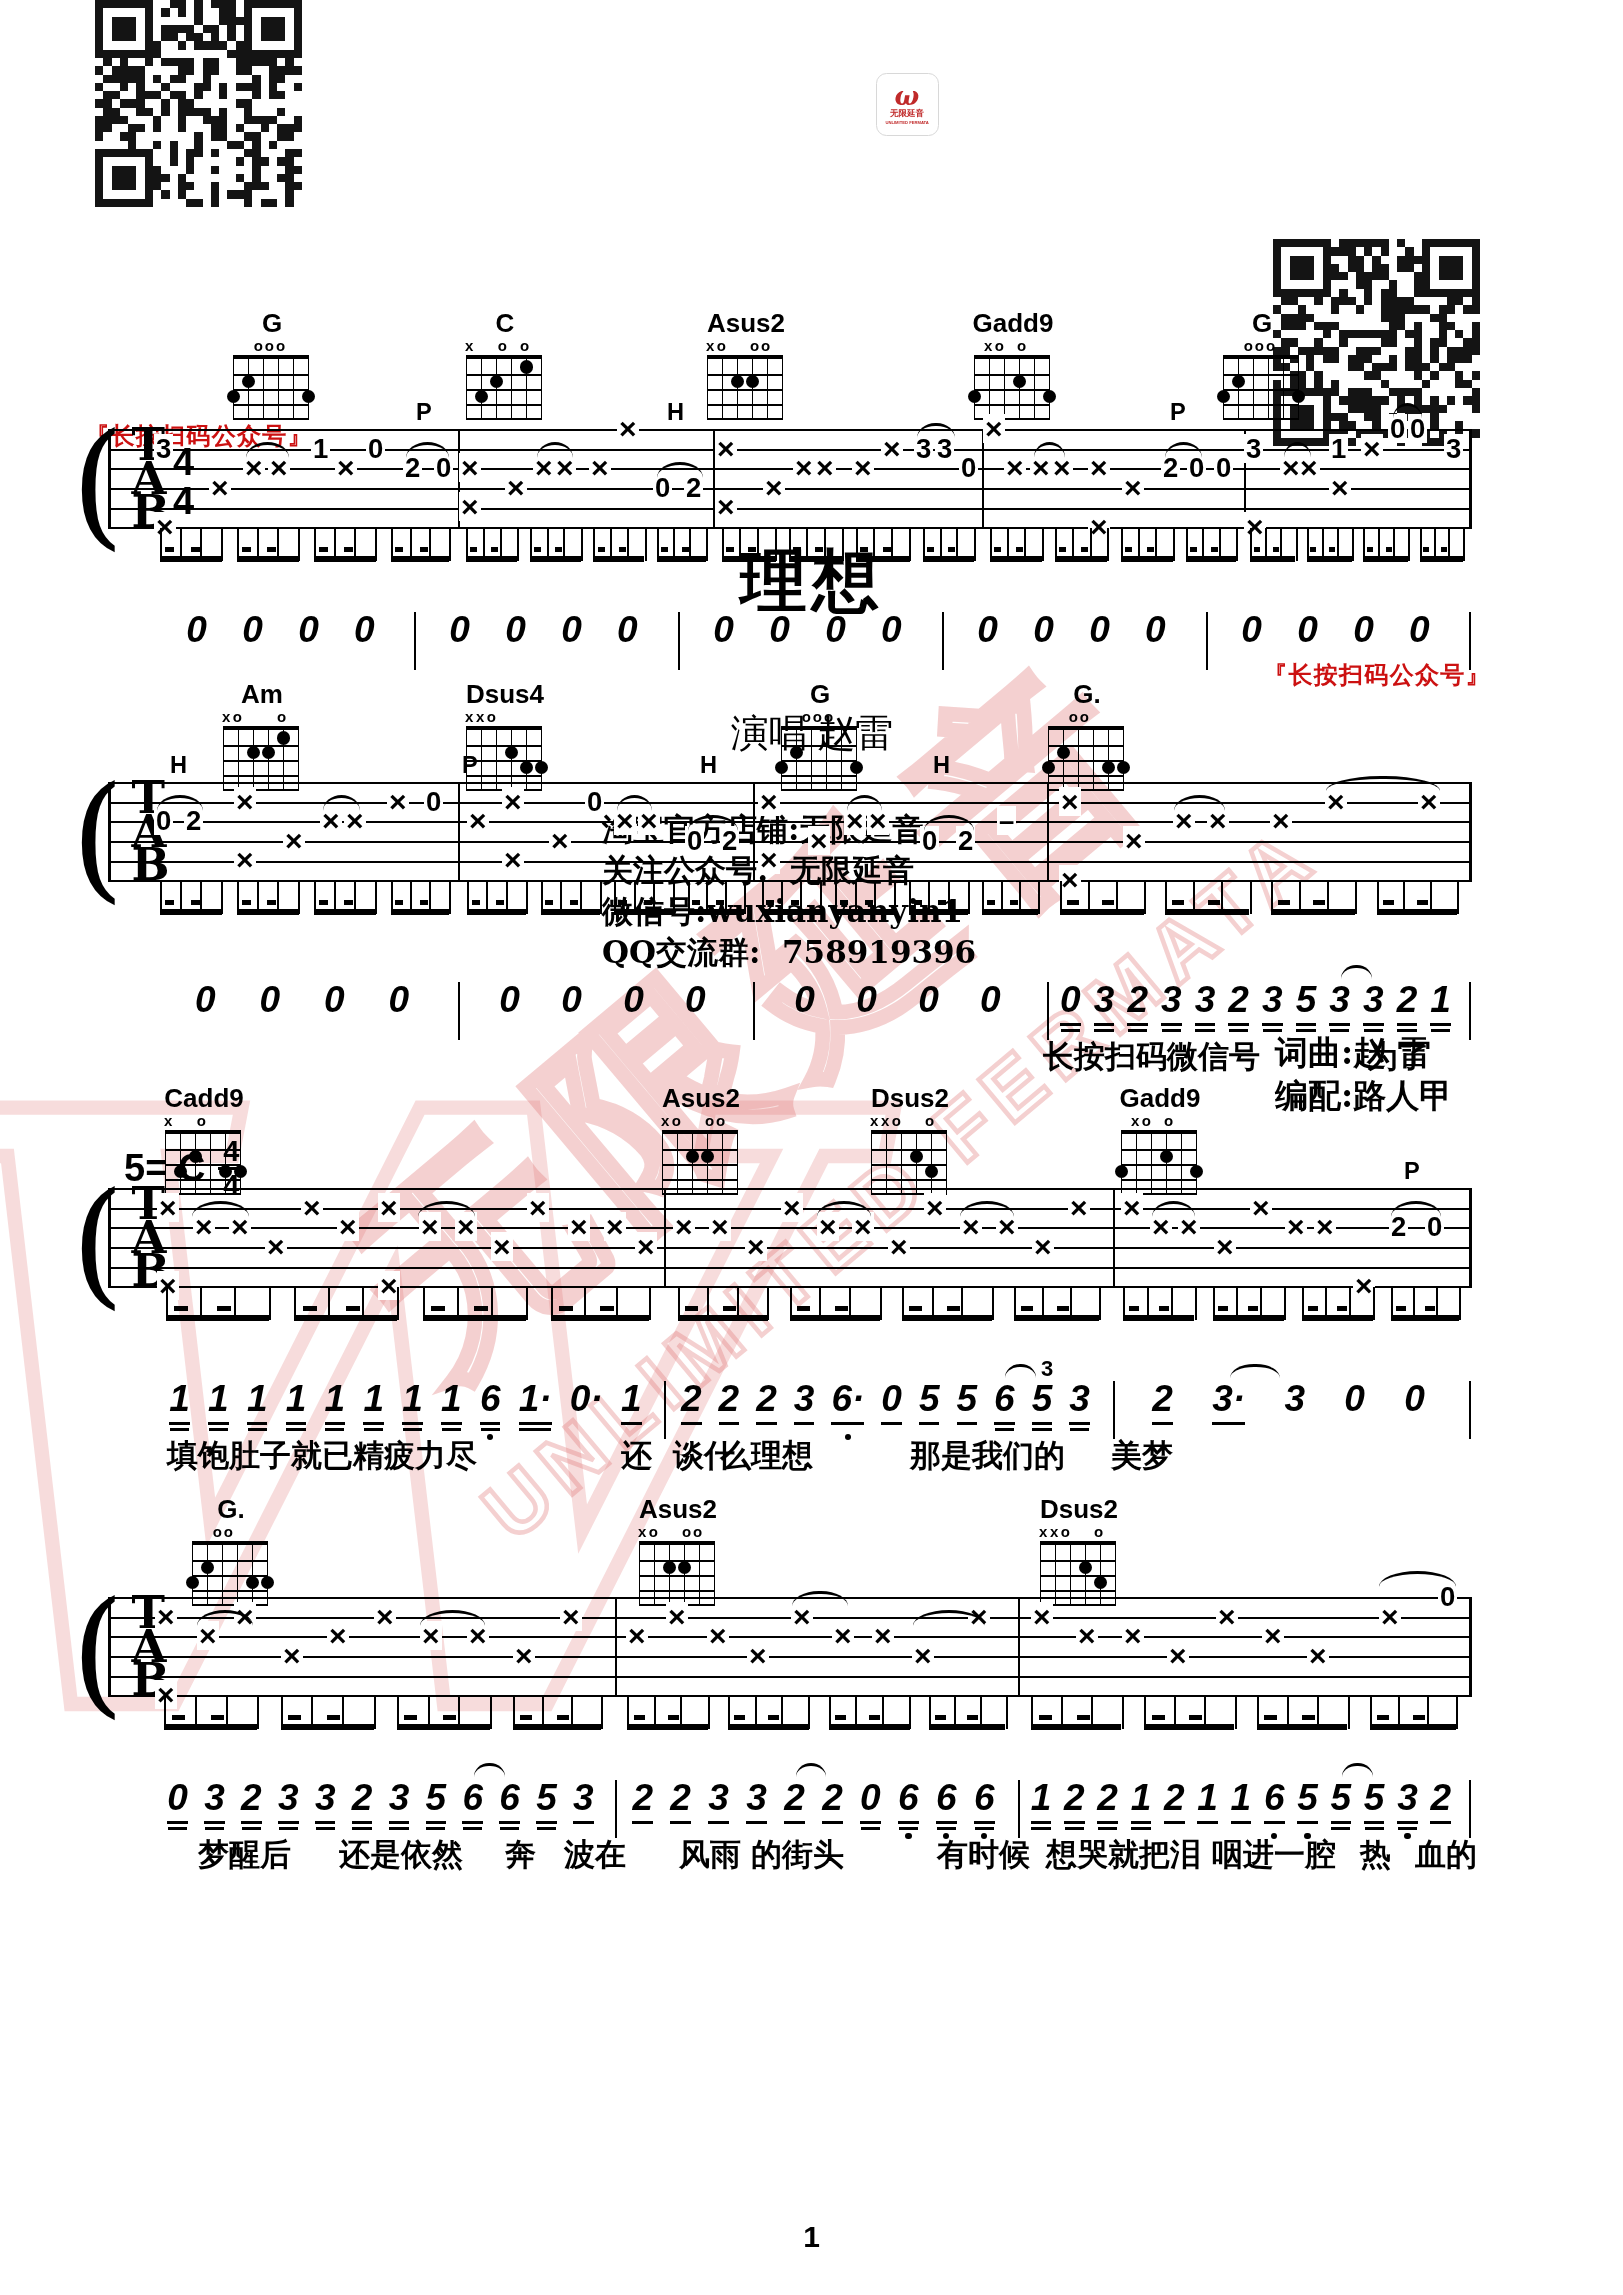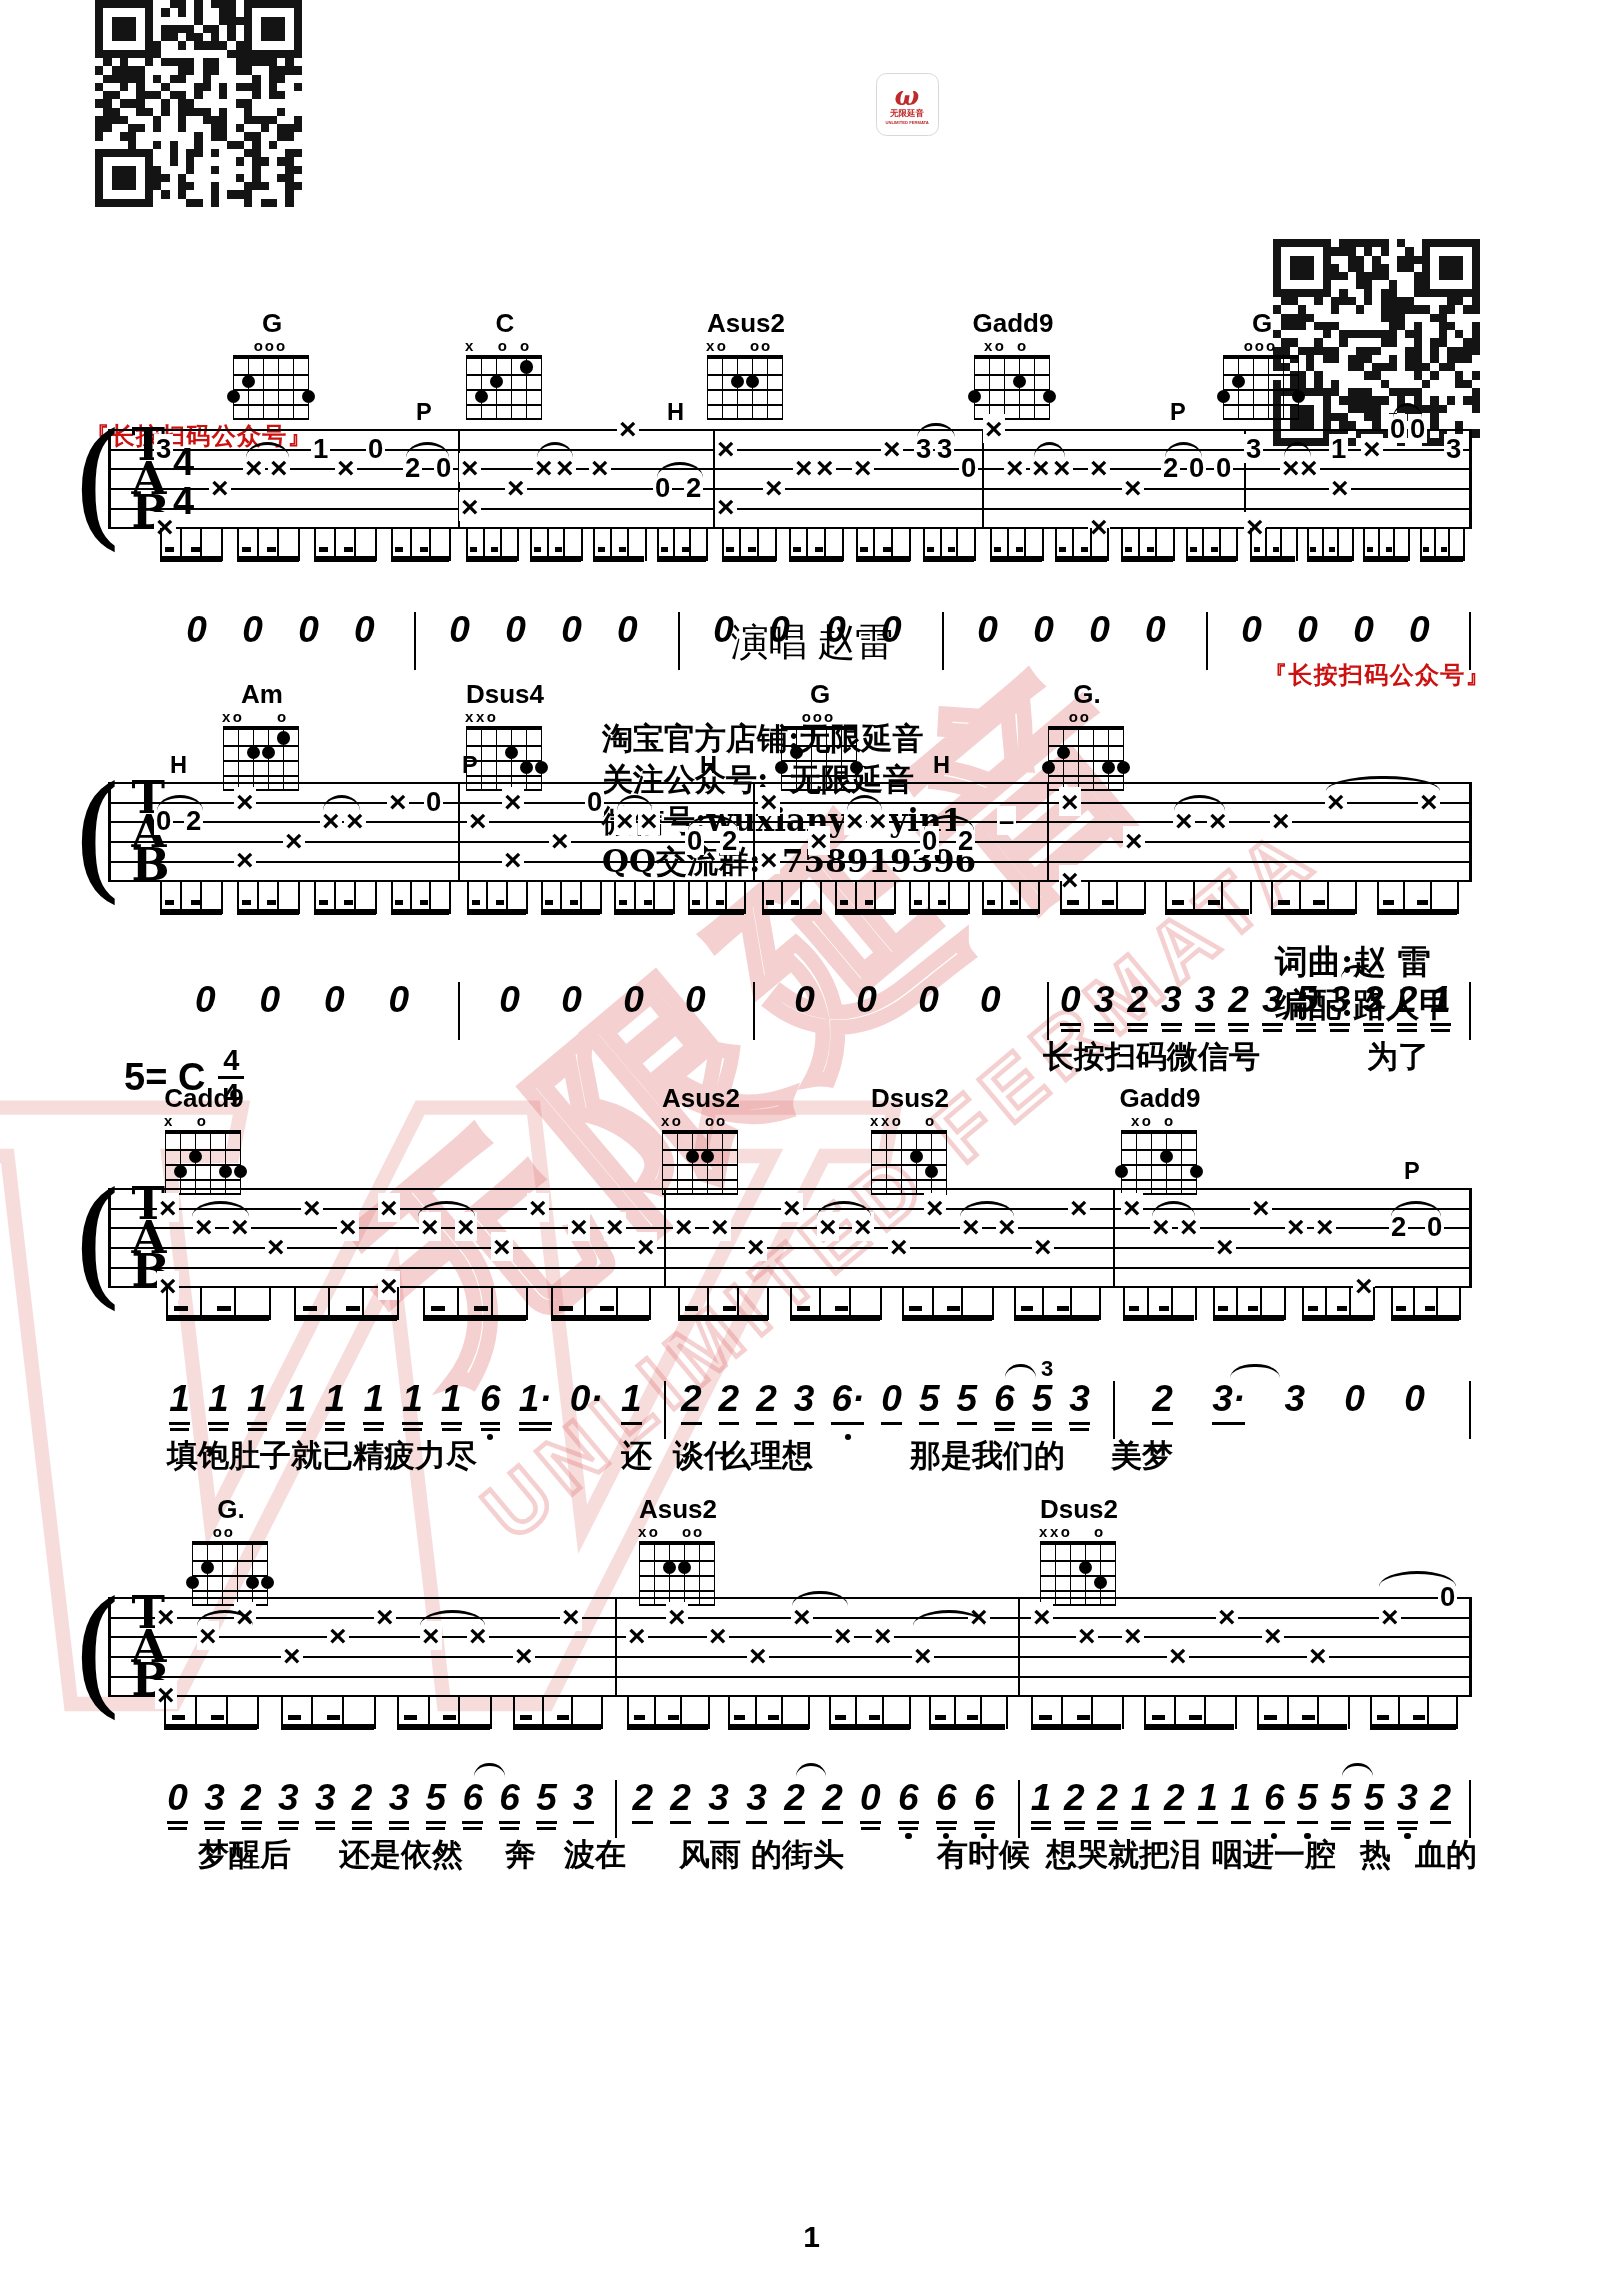--- a/index.html
+++ b/index.html
@@ -1365,20 +1365,21 @@
         <span class="b"></span>
         <span class="b"></span>
         <span class="b"></span>
         <span class="b"></span>
         <span class="w"></span>
         <span class="w"></span>
       </div>
   </div>
   <div class="a qr-cap z" style="left:1259px; top:213px;">『长按扫码公众号』</div>
 
+  <div class="a title z" style="left:550px; top:58px;">理想</div>
   <div class="a singer z" style="left:550px; top:139px;">演唱 赵雷</div>
 
   <div class="a z" style="left:602px; top:189px;">
     <div class="info">淘宝官方店铺:无限延音</div>
     <div class="info">关注公众号:  无限延音</div>
     <div class="info">微信号:wuxianyanyin1</div>
     <div class="info">QQ交流群:  758919396</div>
   </div>
 
   <div class="a z" style="left:1275px; top:247px;">

